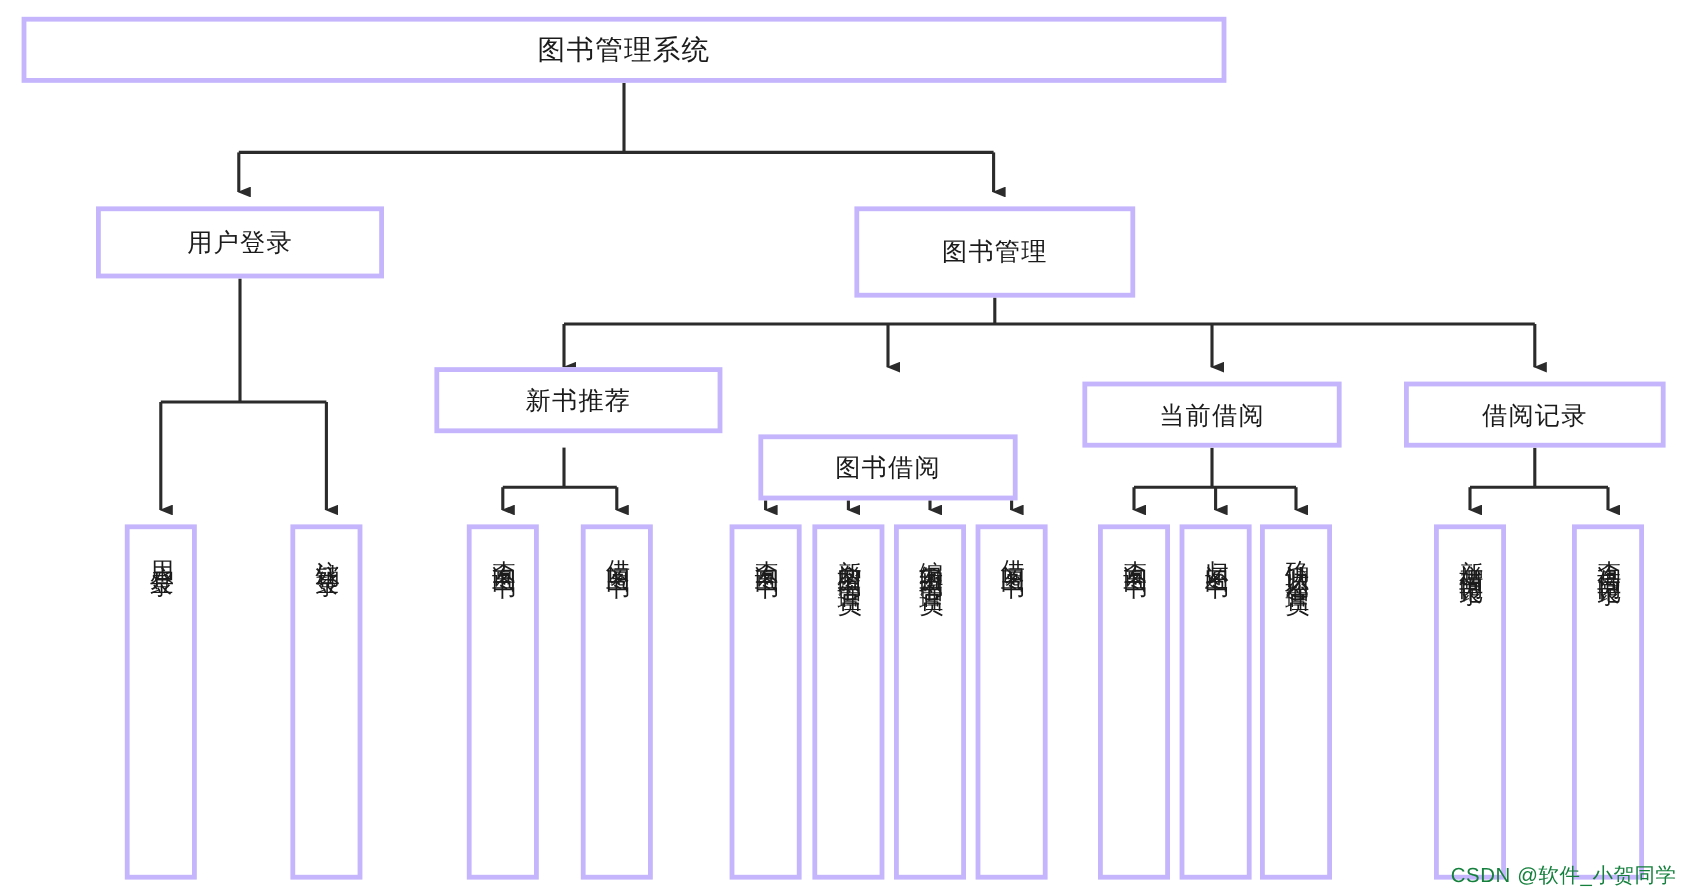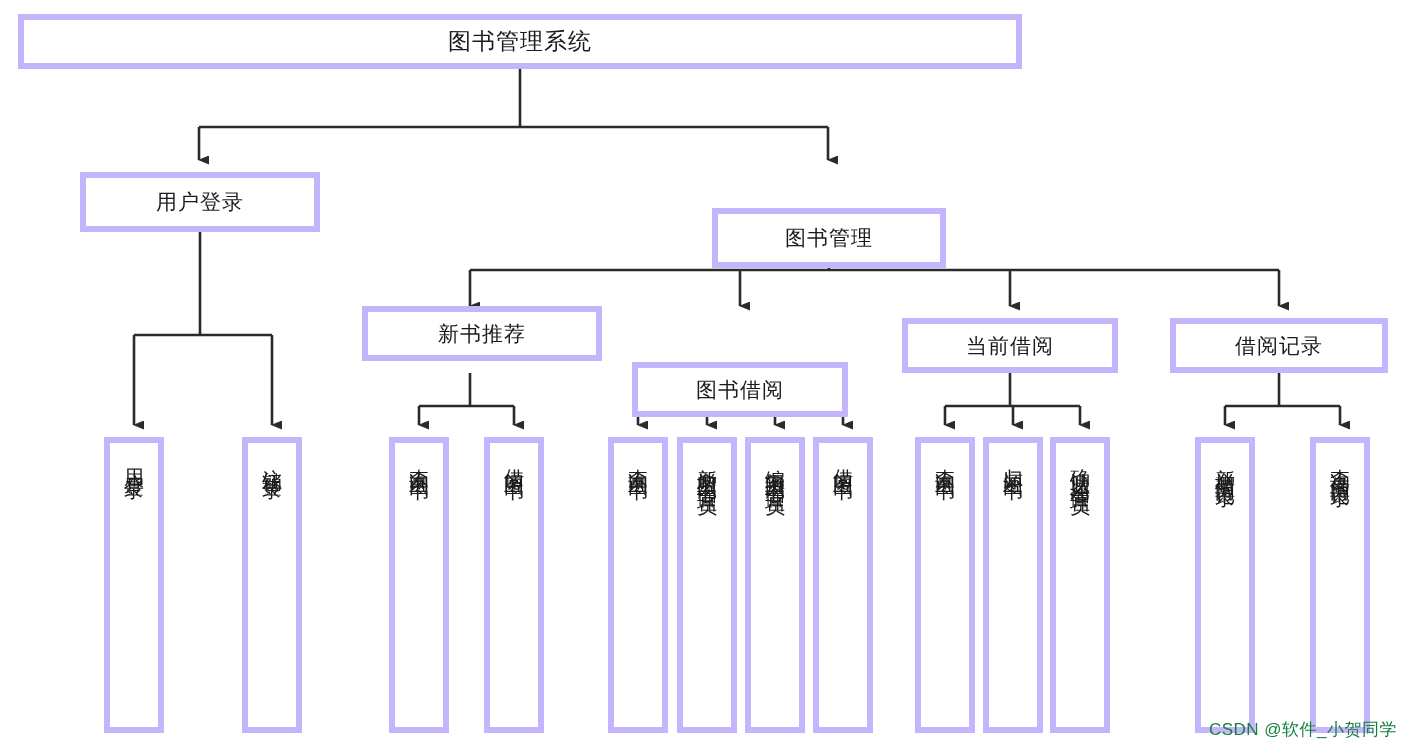--- a/index.html
+++ b/index.html
@@ -23,21 +23,21 @@
     left: 0;
     top: 0;
     width: 1405px;
     height: 747px;
     pointer-events: none;
   }
   .node {
     position: absolute;
     box-sizing: border-box;
     background: #ffffff;
-    border: 6px solid #c4b5fd;
+    border: 4px solid #c4b5fd;
     display: flex;
     align-items: center;
     justify-content: center;
     color: #1b1b1b;
     z-index: 2;
   }
   .node.level0 {
     font-size: 23px;
   }
   .node.level1 {
@@ -131,21 +131,21 @@
     </g>
   </svg>
 
   <div class="node level0" style="left:18px; top:14px; width:1004px; height:55px;">
     <span class="htext">图书管理系统</span>
   </div>
 
   <div class="node level1" style="left:80px; top:172px; width:240px; height:60px;">
     <span class="htext">用户登录</span>
   </div>
-  <div class="node level1" style="left:712px; top:172px; width:234px; height:60px;margin-top:36px;">
+  <div class="node level1" style="left:712px; top:172px; width:234px; height:76px;">
     <span class="htext">图书管理</span>
   </div>
 
   <div class="node level2" style="left:362px; top:306px; width:240px; height:55px;">
     <span class="htext">新书推荐</span>
   </div>
   <div class="node level2" style="left:632px; top:318px; width:216px; height:55px;margin-top:44px;">
     <span class="htext">图书借阅</span>
   </div>
   <div class="node level2" style="left:1170px; top:318px; width:218px; height:55px;">

